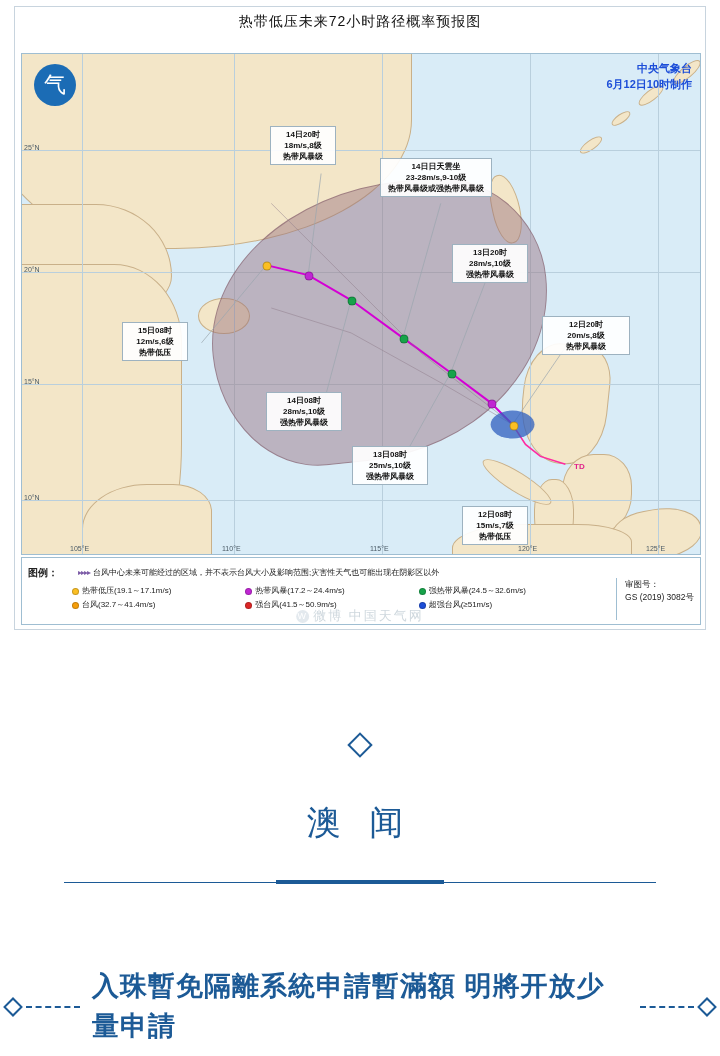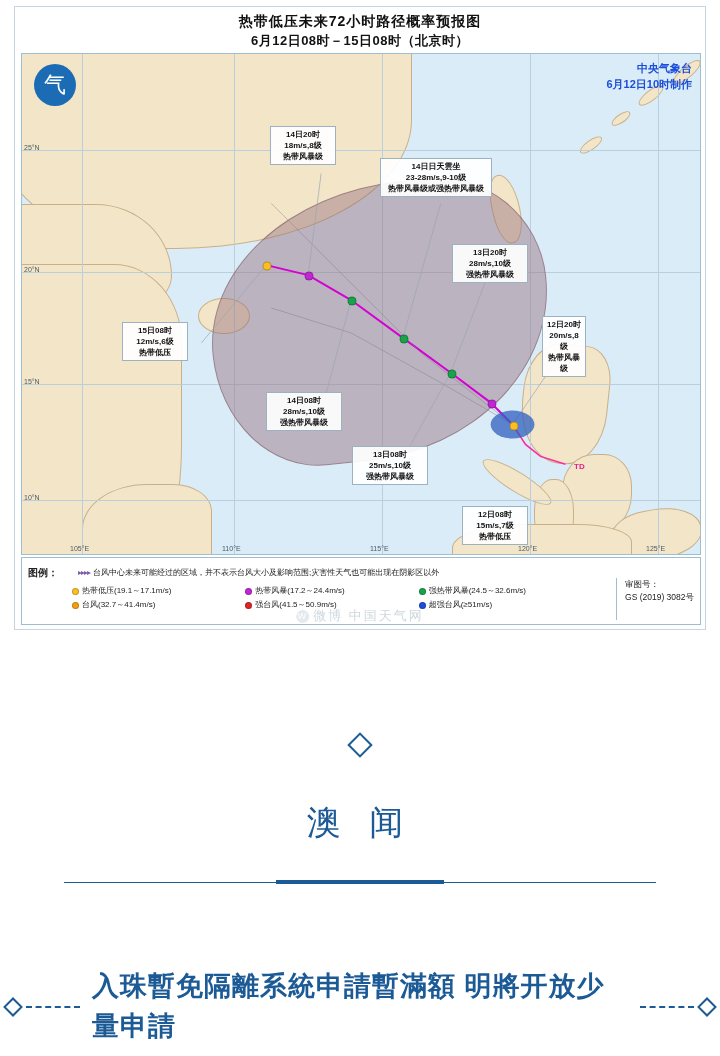--- a/index.html
+++ b/index.html
@@ -17,21 +17,21 @@
     position:absolute; left:14px; top:6px;
     width:692px; height:624px;
     background:#ffffff;
     border:1px solid #c8d4de;
   }
   .fig-title-wrap {
     position:absolute; left:0; top:4px; width:100%;
     text-align:center;
   }
   .fig-title {
-    font-size:14px; font-weight:bold; color:#111;
+    font-size:14px; font-weight:normal; color:#111;
     letter-spacing:1px; line-height:20px;
   }
   .fig-subtitle {
     font-size:13px; font-weight:bold; color:#111;
     letter-spacing:0.5px; line-height:19px;
   }
 
   .map {
     position:absolute; left:6px; top:46px;
     width:680px; height:502px;
@@ -227,21 +227,20 @@
     width:54px; border-top:2px dashed #1c5a96; margin:0 6px;
   }
 </style>
 </head>
 <body>
 
 <div class="figure">
 
   <div class="fig-title-wrap">
     <div class="fig-title">热带低压未来72小时路径概率预报图</div>
-    <div class="fig-subtitle">6月12日08时－15日08时（北京时）</div>
   </div>
 
   <div class="map">
 
     <div class="land china"></div>
     <div class="land china2"></div>
     <div class="land indochina"></div>
     <div class="land malay"></div>
     <div class="land hainan"></div>
     <div class="land taiwan"></div>
@@ -308,21 +307,21 @@
 
     <div class="callout" style="left:248px; top:72px;  width:66px">14日20时
 18m/s,8级
 热带风暴级</div>
     <div class="callout" style="left:358px; top:104px; width:112px">14日日天雲坐
 23-28m/s,9-10级
 热带风暴级或强热带风暴级</div>
     <div class="callout" style="left:430px; top:190px; width:76px">13日20时
 28m/s,10级
 强热带风暴级</div>
-    <div class="callout" style="left:520px; top:262px; width:44px">12日20时
+    <div class="callout" style="left:520px; top:262px; width:88px">12日20时
 20m/s,8级
 热带风暴级</div>
     <div class="callout" style="left:100px; top:268px; width:66px">15日08时
 12m/s,6级
 热带低压</div>
     <div class="callout" style="left:244px; top:338px; width:76px">14日08时
 28m/s,10级
 强热带风暴级</div>
     <div class="callout" style="left:330px; top:392px; width:76px">13日08时
 25m/s,10级

